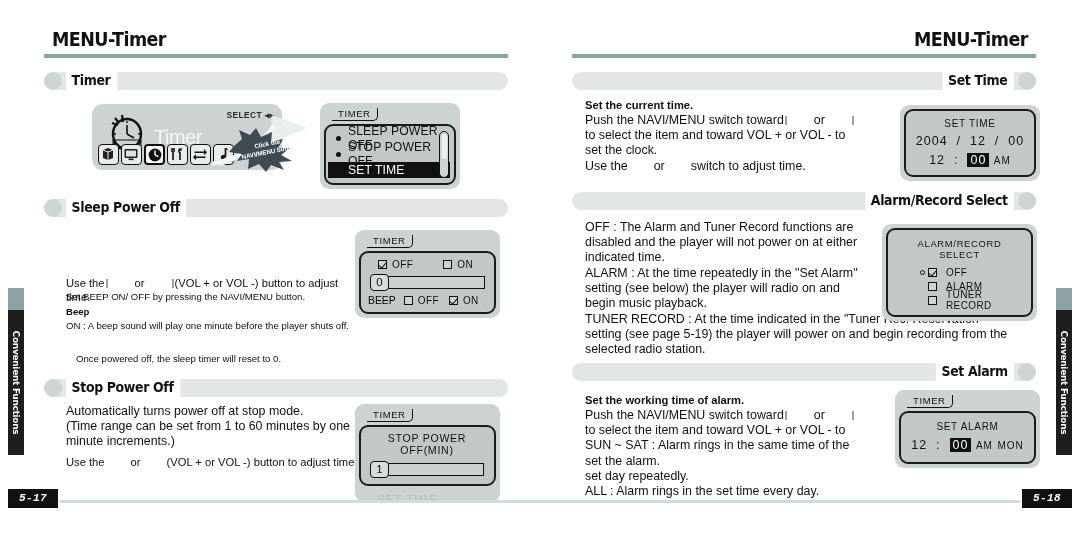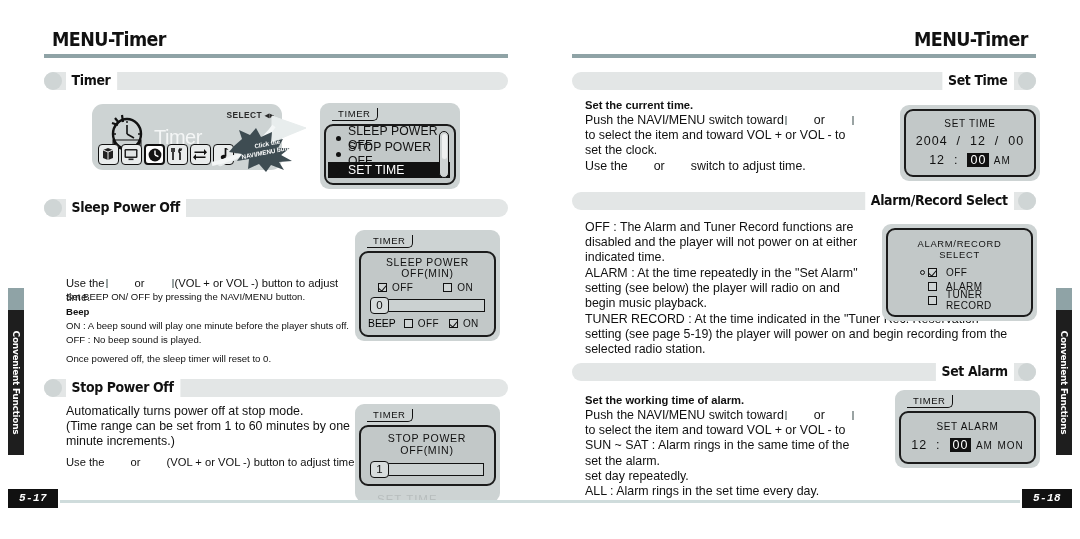--- a/index.html
+++ b/index.html
@@ -522,28 +522,26 @@
   </div>
 
 
   <div class="body-text t-md" style="left:66px; top:276px; width:290px;">
     <span>Use the</span><span class="kbd-bar"></span><span class="gap-wide"></span><span>or</span><span class="gap-wide"></span><span class="kbd-bar"></span><span>(VOL + or VOL -) button to adjust time.</span>
   </div>
 
   <div class="body-text t-sm" style="left:66px; top:291px; width:290px;">Set  BEEP ON/ OFF by pressing the NAVI/MENU button.</div>
   <div class="body-text t-sm t-b" style="left:66px; top:306px;">Beep</div>
   <div class="body-text t-sm" style="left:66px; top:320px; width:300px;">ON : A beep sound will play one minute before the player shuts off.</div>
-  <div class="body-text t-sm" style="left:66px; top:334px; width:300px;">OFF : No beep sound is played.</div>
-  <div class="body-text t-sm" style="left:66px; top:353px; width:300px;">Once powered off, the sleep timer will reset to 0.</div>
+  <div class="body-text t-sm" style="left:76px; top:353px; width:300px;">Once powered off, the sleep timer will reset to 0.</div>
 
   <div class="lcd-wrap" style="left:355px; top:230px; width:145px;">
     <div class="lcd-outer">
       <div class="lcd-tab">TIMER</div>
       <div class="lcd-screen" style="padding:3px 5px 5px 5px;">
-        <div class="lcd-title" style="font-size:10.4px; padding-top:1px;">SLEEP POWER OFF(MIN)</div>
         <div style="display:flex; align-items:center; margin-top:2px; padding-left:12px;">
           <div class="cb-row" style="margin-right:30px;">
             <span class="cbx on"></span>
             <span>OFF</span>
           </div>
           <div class="cb-row">
             <span class="cbx"></span>
             <span>ON</span>
           </div>
         </div>

